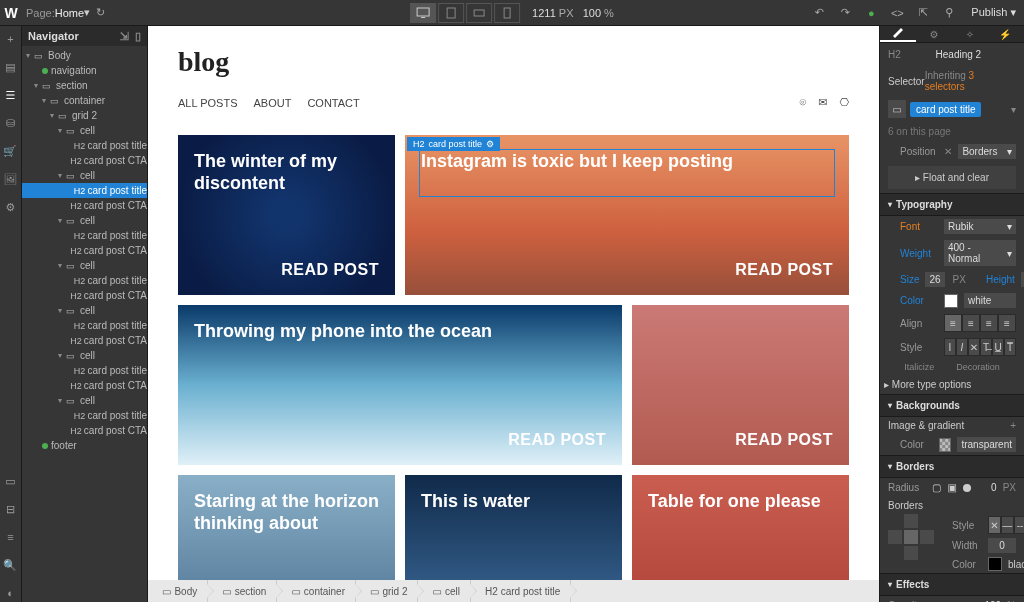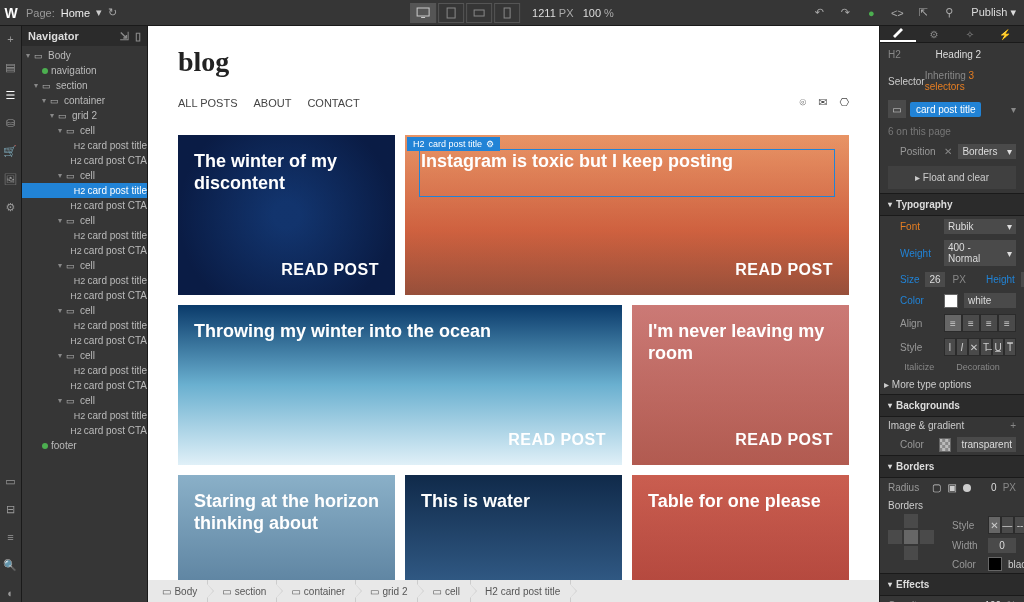--- a/index.html
+++ b/index.html
@@ -1,21 +1,21 @@
 <!DOCTYPE html>
 <html><head>
 <meta charset="utf-8">
 <style>
 * { box-sizing: border-box; margin: 0; padding: 0; }
 body { font-family: Arial, sans-serif; background: #2b2b2b; color: #ccc; font-size: 11px; overflow: hidden; width: 1024px; height: 602px; }
 
 
 .topbar { height: 26px; background: #363636; display: flex; align-items: center; border-bottom: 1px solid #1a1a1a; }
 .topbar .logo { width: 22px; height: 26px; display: flex; align-items: center; justify-content: center; font-weight: bold; color: #fff; font-size: 14px; }
-.topbar .page-group { display: flex; align-items: center; gap: 6px; margin-left: 4px; }
+.topbar .page-group { display: flex; align-items: center; margin-left: 4px; }
 .topbar .page-label { color: #999; }
 .topbar .page-name { color: #eee; }
 .topbar .icon-btn { width: 22px; height: 22px; display: flex; align-items: center; justify-content: center; cursor: pointer; color: #aaa; }
 .topbar .center { position: absolute; left: 50%; transform: translateX(-50%); display: flex; align-items: center; gap: 2px; }
 .topbar .device-btn { width: 26px; height: 20px; display: flex; align-items: center; justify-content: center; border: 1px solid #555; cursor: pointer; }
 .topbar .device-btn.active { background: #555; }
 .topbar .dims { margin-left: 10px; color: #aaa; }
 .topbar .dims .val { color: #ddd; }
 .topbar .right { margin-left: auto; display: flex; align-items: center; gap: 2px; }
 .topbar .right .icon-btn { width: 24px; }
@@ -356,25 +356,24 @@
           <h2>The winter of my discontent</h2>
           <div class="cta">READ POST</div>
         </div>
         <div class="card card2 selected" style="grid-column: span 2;">
           <div class="sel-badge"><span>H2</span> card post title <span>⚙</span></div>
           <div class="sel-outline"></div>
           <h2>Instagram is toxic but I keep posting</h2>
           <div class="cta">READ POST</div>
         </div>
         <div class="card card3" style="grid-column: span 2;">
-          <h2>Throwing my winter into the ocean</h2>
+          <h2>Throwing my phone into the ocean</h2>
           <div class="cta">READ POST</div>
         </div>
         <div class="card card4">
-          <h2>I'm never leaving my room</h2>
           <div class="cta">READ POST</div>
         </div>
         <div class="card card5">
           <h2>Staring at the horizon thinking about</h2>
         </div>
         <div class="card card6">
           <h2>This is water</h2>
         </div>
         <div class="card card7">
           <h2>Table for one please</h2>

